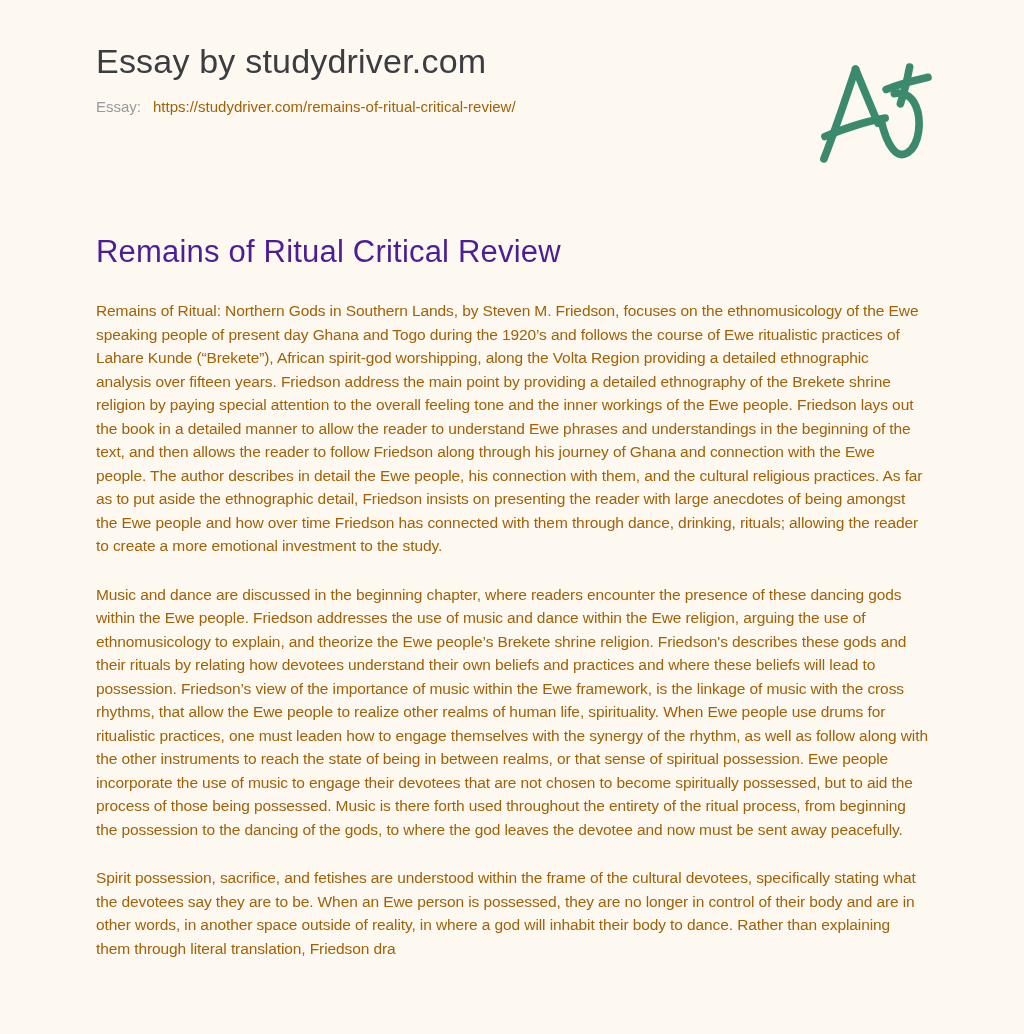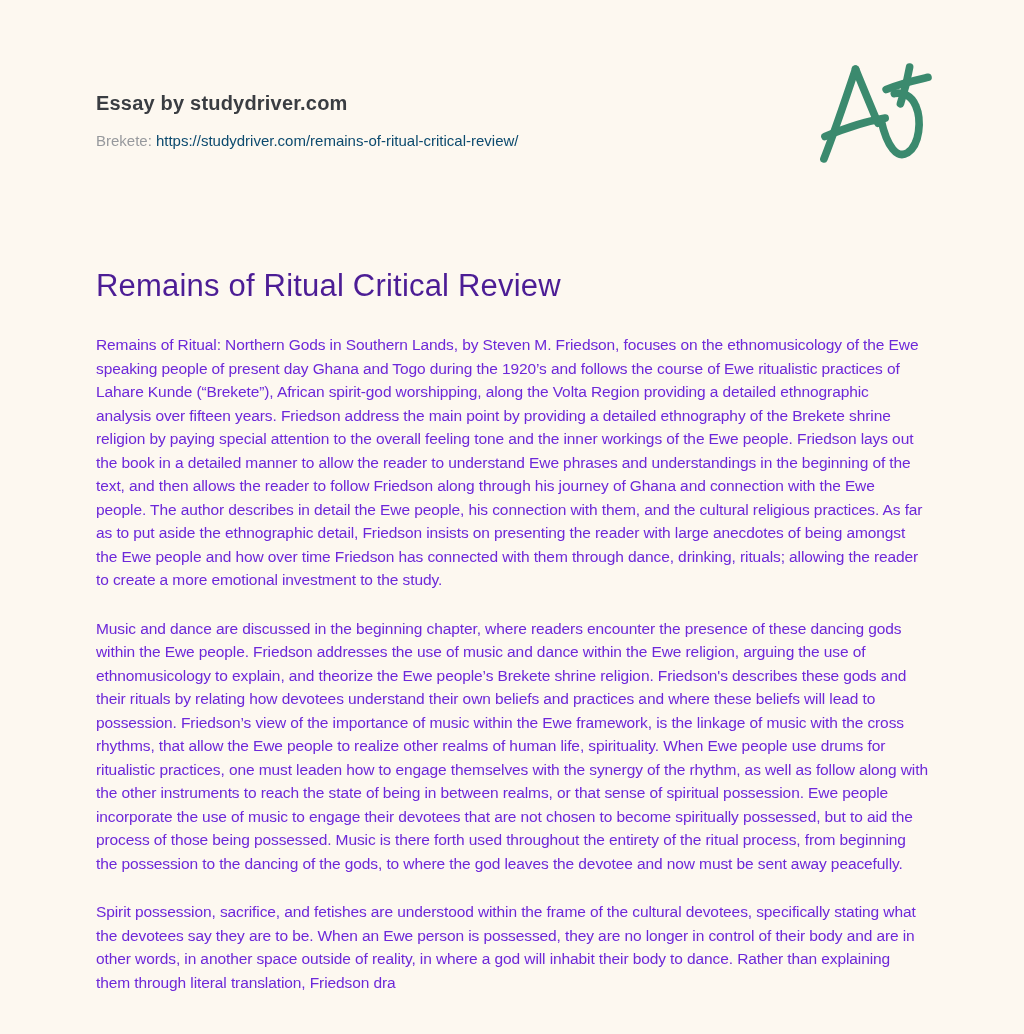--- a/index.html
+++ b/index.html
@@ -12,35 +12,35 @@
     font-family: "Liberation Sans", "DejaVu Sans", sans-serif;
     overflow: hidden;
   }
   .page {
     position: relative;
     width: 1024px;
     height: 1034px;
     padding: 0 96px;
   }
   .brand {
-    padding-top: 92px;
-    font-size: 20px;
-    font-weight: 700;
+    padding-top: 42px;
+    font-size: 34px;
+    font-weight: 400;
     color: #3A3D42;
     letter-spacing: 0.2px;
   }
   .source-line {
     margin-top: 17px;
     font-size: 15px;
     color: #97999D;
   }
   .source-link {
-    color: #0c4a6e;
+    color: #a16207;
     text-decoration: none;
-    margin-left: 4px;
+    margin-left: 12px;
     cursor: pointer;
   }
   .logo {
     position: absolute;
     top: 62px;
     left: 820px;
     width: 116px;
     height: 102px;
   }
   .logo svg { display: block; width: 100%; height: 100%; }
@@ -49,35 +49,35 @@
     font-size: 31px;
     font-weight: 500;
     color: #4c1d95;
     letter-spacing: 0.2px;
   }
   .para {
     margin: 25px 0 0 0;
     font-size: 15.5px;
     line-height: 23.5px;
     letter-spacing: -0.1px;
-    color: #6d28d9;
+    color: #a16207;
     max-width: 836px;
   }
   .para:first-of-type { margin-top: 29px; }
 </style>
 </head>
 <body>
 
 <div class="page">
 
   <header>
     <div class="brand">Essay by studydriver.com</div>
 
     <div class="source-line">
-      <span>Brekete:</span><a class="source-link" href="#" title="https://studydriver.com/remains-of-ritual-critical-review/">https://studydriver.com/remains-of-ritual-critical-review/</a>
+      <span>Essay:</span><a class="source-link" href="#" title="https://studydriver.com/remains-of-ritual-critical-review/">https://studydriver.com/remains-of-ritual-critical-review/</a>
     </div>
 
     <div class="logo">
       <svg viewBox="0 0 112 100" fill="none" stroke="#3B8A6E" stroke-width="7.5" stroke-linecap="round" stroke-linejoin="round" aria-hidden="true">
 
         <path d="M3 95 C12 72 27 28 34 7"></path>
 
         <path d="M34 7 C41 24 50 46 56 60"></path>
 
         <path d="M4 73 C26 64 44 58 63 55"></path>

